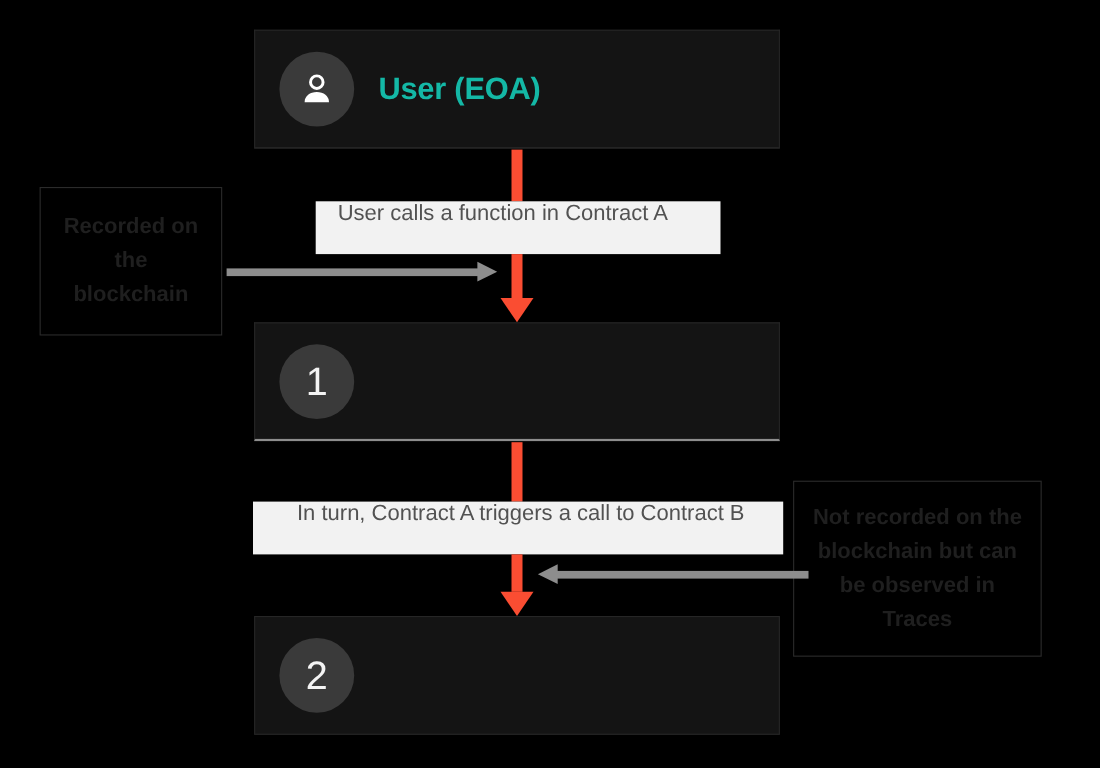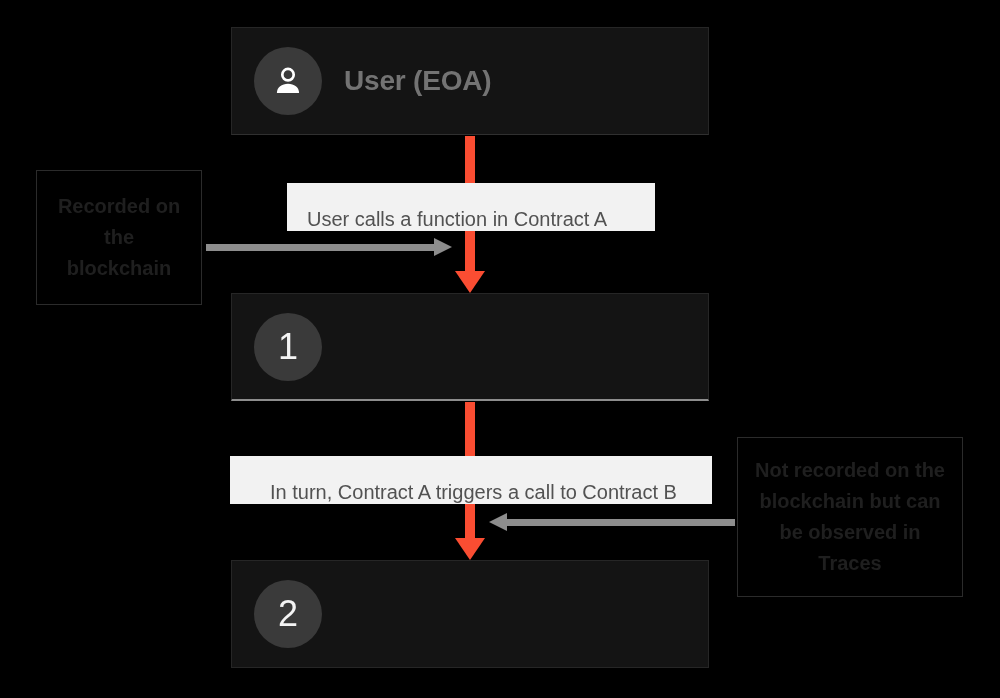--- a/index.html
+++ b/index.html
@@ -49,34 +49,34 @@
     justify-content: center;
     color: #f4f4f4;
     font-size: 36px;
     font-weight: 300;
     line-height: 1;
   }
   .node-badge svg { display: block; }
 
   .node-label {
     margin-left: 22px;
-    color: #737373;
+    color: #14b8a6;
     font-size: 28px;
     font-weight: 700;
     letter-spacing: -0.2px;
     white-space: nowrap;
   }
 
   
   .msg {
     position: absolute;
     height: 48px;
     background: #f2f2f2;
     display: flex;
-    align-items: flex-end;
+    align-items: flex-start;
     padding: 0 20px;
     color: #525252;
     font-size: 20px;
     white-space: nowrap;
   }
   #msg-1 { left: 287px; top: 183px; width: 368px; }
   #msg-2 { left: 230px; top: 456px; width: 482px; padding-left: 40px; }
 
   
   .arrow-v { position: absolute; left: 455px; width: 30px; }
@@ -153,21 +153,21 @@
     align-items: center;
     justify-content: center;
     text-align: center;
     color: #1f1f1f;
     font-size: 20px;
     font-weight: 700;
     line-height: 1.55;
     padding: 10px 14px;
   }
   #callout-left  { left: 36px;  top: 170px; width: 166px; height: 135px; }
-  #callout-right { left: 737px; top: 437px; width: 226px; height: 160px; }
+  #callout-right { left: 721px; top: 437px; width: 226px; height: 160px; }
 </style>
 </head>
 <body>
 
 <div id="canvas">
 
   <div class="node user-node" id="node-user">
     <div class="node-badge">
       <svg width="38" height="38" viewBox="0 0 24 24" aria-hidden="true">
         <circle cx="12" cy="8" r="3.6" fill="none" stroke="#ffffff" stroke-width="1.7"></circle>

